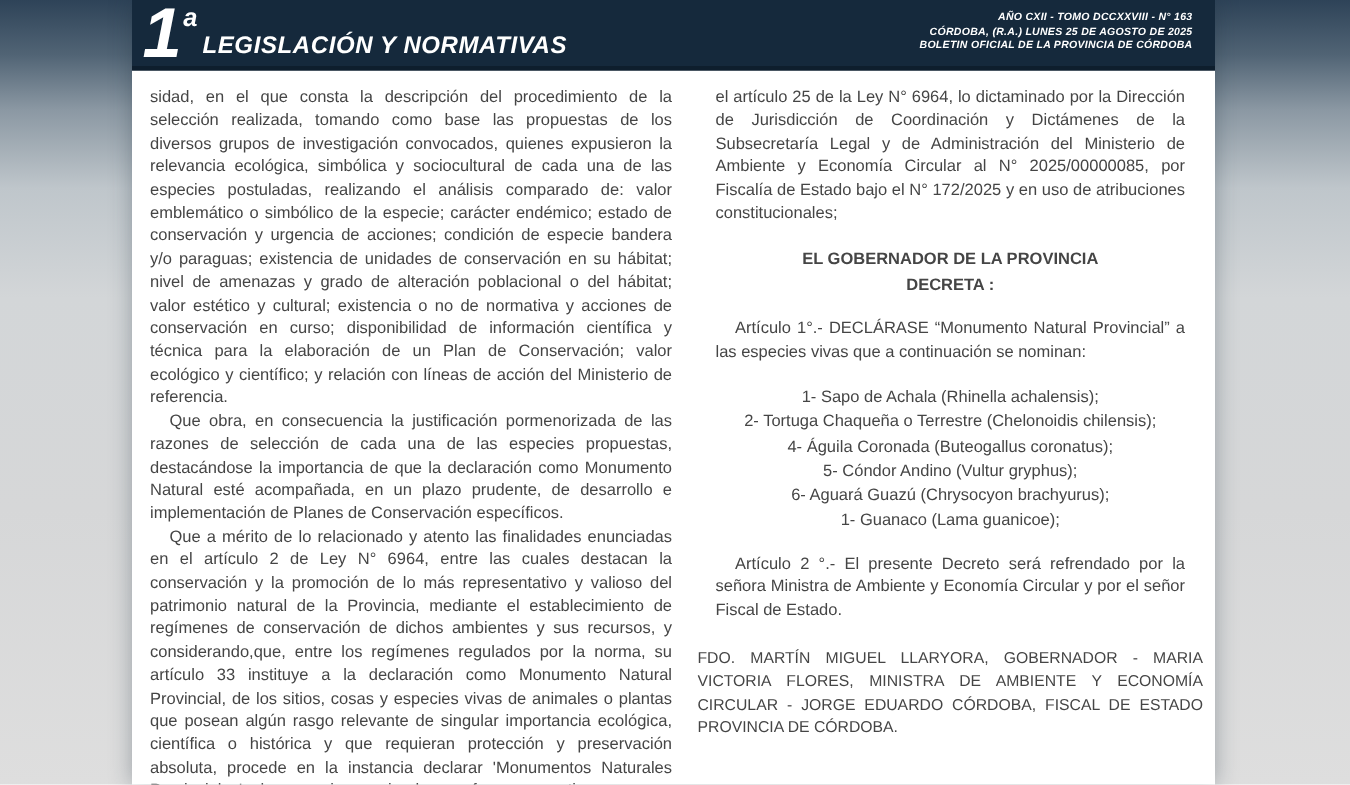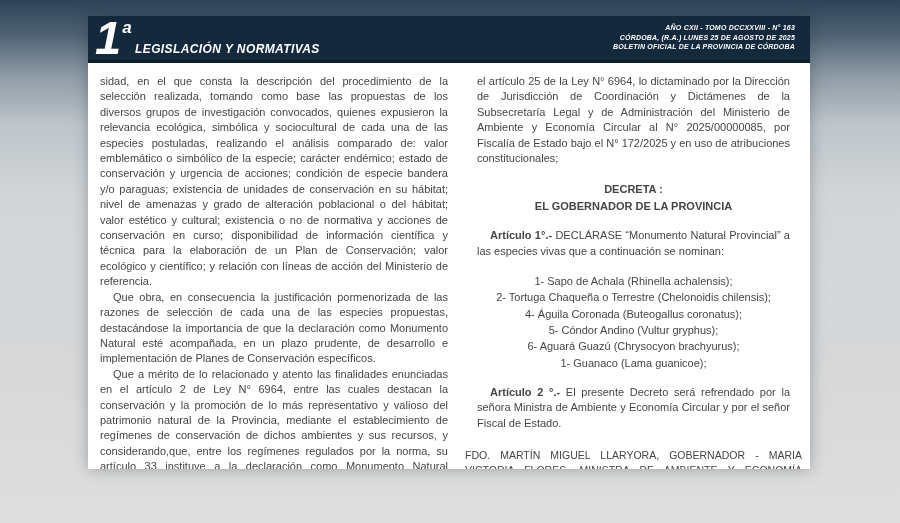--- a/index.html
+++ b/index.html
@@ -17,23 +17,23 @@
       #516475 7%,
       #8b98a3 14%,
       #bfc6cb 24%,
       #d3d6d8 38%,
       #d6d7d8 65%,
       #dedede 100%);
   }
   .page {
     position: absolute;
     left: 88px;
-    top: 16px;
+    top: 0;
     width: 722px;
-    height: 453px;
+    height: 523px;
     background: #ffffff;
     box-shadow: 0 0 14px rgba(30,45,60,0.35);
     overflow: hidden;
   }
   
   .band {
     position: relative;
     height: 44px;
     background: #15293c;
     border-bottom: 3px solid #0e1e2d;
@@ -60,21 +60,21 @@
     margin-top: 1px;
     margin-left: 1px;
   }
   .section-title {
     position: absolute;
     left: 47px;
     bottom: 4px;
     color: #ffffff;
     font-style: italic;
     font-weight: bold;
-    font-size: 12px;
+    font-size: 16px;
     letter-spacing: 0.4px;
     white-space: nowrap;
   }
   .issue-info {
     position: absolute;
     right: 15px;
     top: 7px;
     text-align: right;
     color: #ffffff;
     font-style: italic;
@@ -115,21 +115,21 @@
 
   .species-list { margin: 14px 0 0; text-align: center; }
   .species-item { line-height: 16.3px; }
 
   .signature {
     margin: 17px 0 0;
     font-size: 10.5px;
     line-height: 15.4px;
     text-align: justify;
   }
-  strong.article-label { font-weight: bold; }
+  strong.article-label { font-weight: normal; }
 </style>
 </head>
 <body>
 
 <div class="page">
 
   <div class="band">
     <div class="edition">
       <span class="ed-num">1</span><span class="ed-sup">a</span>
     </div>
@@ -142,22 +142,22 @@
   </div>
 
   <div class="columns">
     <div class="col left-col" id="left-col">
         <p class="para">sidad, en el que consta la descripción del procedimiento de la selección realizada, tomando como base las propuestas de los diversos grupos de investigación convocados, quienes expusieron la relevancia ecológica, simbólica y sociocultural de cada una de las especies postuladas, realizando el análisis comparado de: valor emblemático o simbólico de la especie; carácter endémico; estado de conservación y urgencia de acciones; condición de especie bandera y/o paraguas; existencia de unidades de conservación en su hábitat; nivel de amenazas y grado de alteración poblacional o del hábitat; valor estético y cultural; existencia o no de normativa y acciones de conservación en curso; disponibilidad de información científica y técnica para la elaboración de un Plan de Conservación; valor ecológico y científico; y relación con líneas de acción del Ministerio de referencia.</p>
         <p class="para indent">Que obra, en consecuencia la justificación pormenorizada de las razones de selección de cada una de las especies propuestas, destacándose la importancia de que la declaración como Monumento Natural esté acompañada, en un plazo prudente, de desarrollo e implementación de Planes de Conservación específicos.</p>
         <p class="para indent">Que a mérito de lo relacionado y atento las finalidades enunciadas en el artículo 2 de Ley N° 6964, entre las cuales destacan la conservación y la promoción de lo más representativo y valioso del patrimonio natural de la Provincia, mediante el establecimiento de regímenes de conservación de dichos ambientes y sus recursos, y considerando,que, entre los regímenes regulados por la norma, su artículo 33 instituye a la declaración como Monumento Natural Provincial, de los sitios, cosas y especies vivas de animales o plantas que posean algún rasgo relevante de singular importancia ecológica, científica o histórica y que requieran protección y preservación absoluta, procede en la instancia declarar 'Monumentos Naturales Provinciales' a las especies nominadas, conforme se gestiona.</p>
       </div>
     <div class="col right-col" id="right-col">
         <p class="para">el artículo 25 de la Ley N° 6964, lo dictaminado por la Dirección de Jurisdicción de Coordinación y Dictámenes de la Subsecretaría Legal y de Administración del Ministerio de Ambiente y Economía Circular al N° 2025/00000085, por Fiscalía de Estado bajo el N° 172/2025 y en uso de atribuciones constitucionales;</p>
+        <p class="heading">EL GOBERNADOR DE LA PROVINCIA</p>
         <p class="heading">DECRETA :</p>
-        <p class="heading">EL GOBERNADOR DE LA PROVINCIA</p>
         <p class="para indent"><strong class="article-label">Artículo 1°.-</strong> DECLÁRASE “Monumento Natural Provincial” a las especies vivas que a continuación se nominan:</p>
         <div class="species-list">
           <div class="species-item">1- Sapo de Achala (Rhinella achalensis);</div>
           <div class="species-item">2- Tortuga Chaqueña o Terrestre (Chelonoidis chilensis);</div>
           <div class="species-item">4- Águila Coronada (Buteogallus coronatus);</div>
           <div class="species-item">5- Cóndor Andino (Vultur gryphus);</div>
           <div class="species-item">6- Aguará Guazú (Chrysocyon brachyurus);</div>
           <div class="species-item">1- Guanaco (Lama guanicoe);</div>
         </div>
         <p class="para indent"><strong class="article-label">Artículo 2 °.-</strong> El presente Decreto será refrendado por la señora Ministra de Ambiente y Economía Circular y por el señor Fiscal de Estado.</p>

